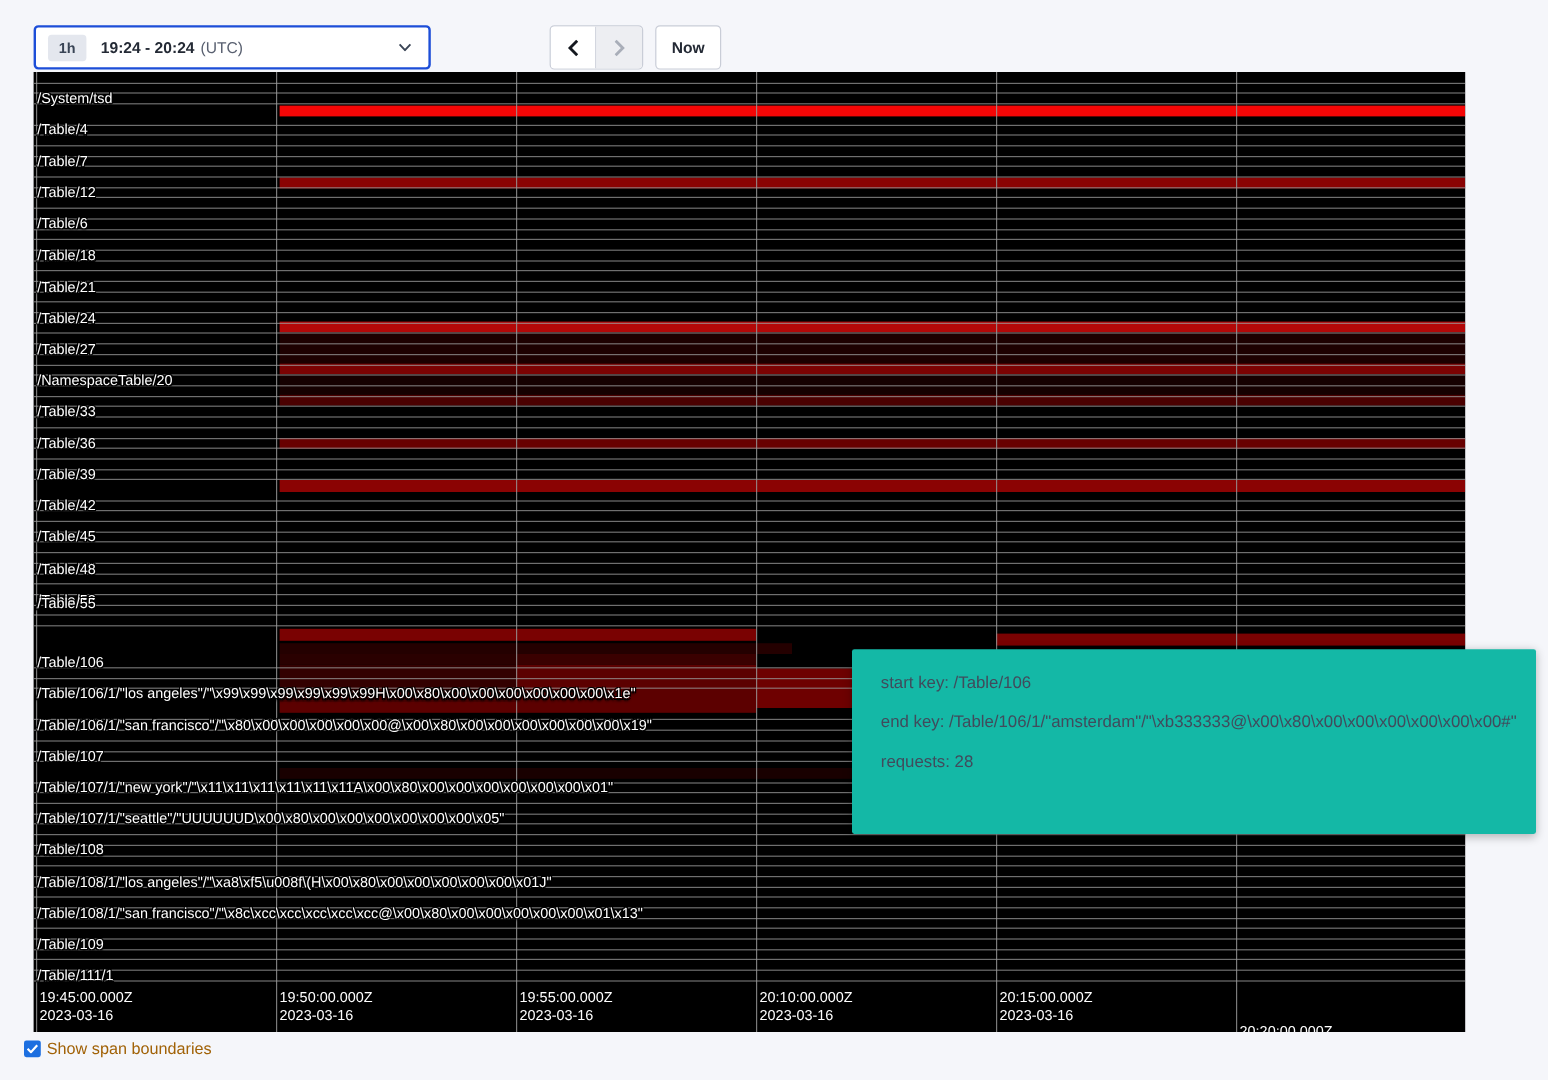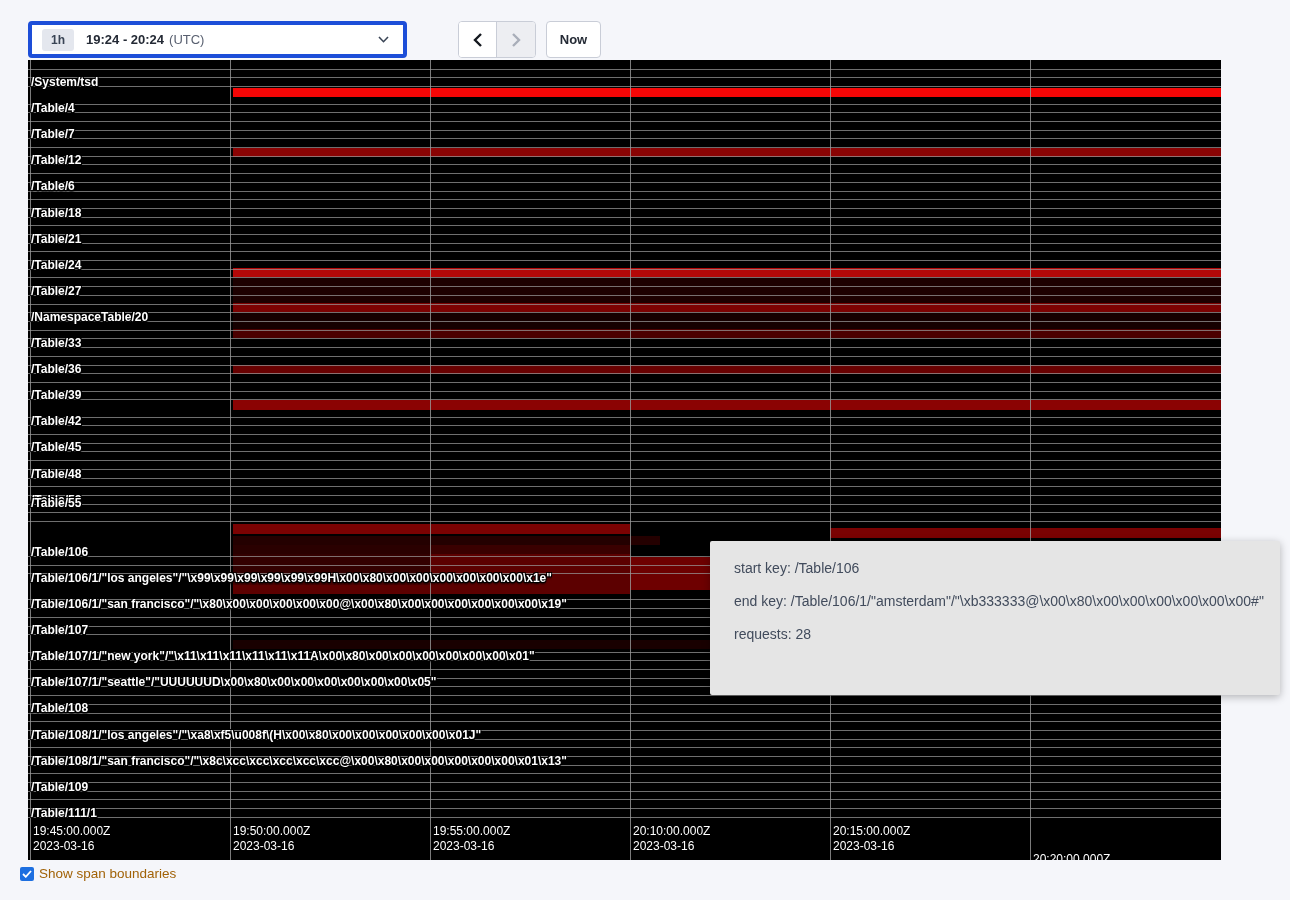--- a/index.html
+++ b/index.html
@@ -1,21 +1,21 @@
 <!DOCTYPE html>
 <html><head>
 <meta charset="utf-8">
 <style>
   html,body{margin:0;padding:0;background:#f5f6fa;}
   *{box-sizing:border-box;font-family:"Liberation Sans",sans-serif;}
   .page{position:relative;width:1290px;height:900px;background:#f5f6fa;overflow:hidden;}
 
   
-  .dropdown{position:absolute;left:28px;top:21px;width:379px;height:37px;background:#fff;
-    border:4px solid #1d4ed8;border-radius:4px;display:flex;align-items:center;padding:0 14px 0 10px;cursor:pointer;}
+  .dropdown{position:absolute;left:28px;top:21px;width:331px;height:37px;background:#fff;
+    border:2px solid #1d4ed8;border-radius:4px;display:flex;align-items:center;padding:0 14px 0 10px;cursor:pointer;}
   .badge{background:#e4e7ee;border-radius:3px;font-size:12px;font-weight:bold;color:#394455;
     padding:4px 9px;margin-right:12px;}
   .range{font-size:13px;font-weight:bold;color:#242a35;}
   .tz{font-size:13px;color:#596070;margin-left:5px;}
   .spacer{flex:1;}
   .navgroup{position:absolute;left:458px;top:21px;height:37px;display:flex;border:1px solid #c9cdd7;
     border-radius:4px;overflow:hidden;background:#fff;}
   .navbtn{width:38px;height:35px;border:none;background:#fff;display:flex;align-items:center;
     justify-content:center;cursor:pointer;padding:0;}
   .navbtn.prev{border-right:1px solid #c9cdd7;}
@@ -23,26 +23,26 @@
   .nowbtn{position:absolute;left:546px;top:21px;width:55px;height:37px;background:#fff;
     border:1px solid #c9cdd7;border-radius:4px;font-size:13px;font-weight:600;color:#242a35;cursor:pointer;}
 
   
   .chart{position:absolute;left:28px;top:60px;width:1193px;height:800px;background:#000;overflow:hidden;}
   .layer{position:absolute;inset:0;}
   .band{position:absolute;}
   .hline{position:absolute;left:0;width:100%;height:1px;background:#9a9a9a;opacity:.72;}
   .vline{position:absolute;top:0;width:1px;height:800px;background:#9a9a9a;opacity:.8;}
   .rowlabel{position:absolute;left:3px;color:#fff;font-size:12px;line-height:13px;white-space:nowrap;
-    text-shadow:1px 1px 0 #000,-1px 1px 0 #000,1px -1px 0 #000,-1px -1px 0 #000,0 2px 2px #000;font-weight:bold;}
+    text-shadow:1px 1px 0 #000,-1px 1px 0 #000,1px -1px 0 #000,-1px -1px 0 #000,0 2px 2px #000;}
   .tick{position:absolute;color:#fff;font-size:12px;line-height:15px;white-space:nowrap;}
   .tick .t{font-weight:500;}
 
   
-  .tooltip{position:absolute;left:710px;top:541px;width:570px;height:154px;background:#e5e5e5;
+  .tooltip{position:absolute;left:710px;top:541px;width:570px;height:154px;background:#14b8a6;
     border-radius:2px;box-shadow:0 2px 8px rgba(0,0,0,.28);padding:11px 24px;z-index:10;}
   .tl{font-size:14px;color:#414b5c;line-height:33px;white-space:nowrap;}
 
   
   .footer{position:absolute;left:20px;top:866px;display:flex;align-items:center;}
   .cbx{width:14px;height:14px;border-radius:2px;background:#1d6fe0;display:inline-flex;
     align-items:center;justify-content:center;cursor:pointer;}
   .cbx-label{font-size:13.5px;color:#a16207;margin-left:5px;}
 </style>
 </head>

